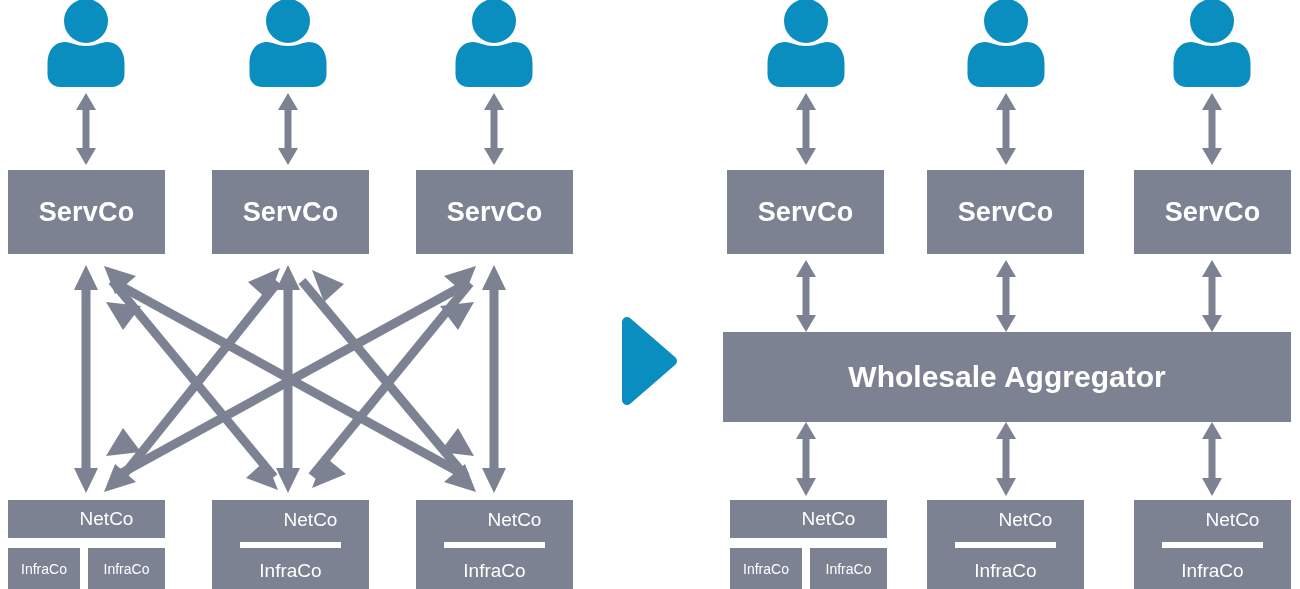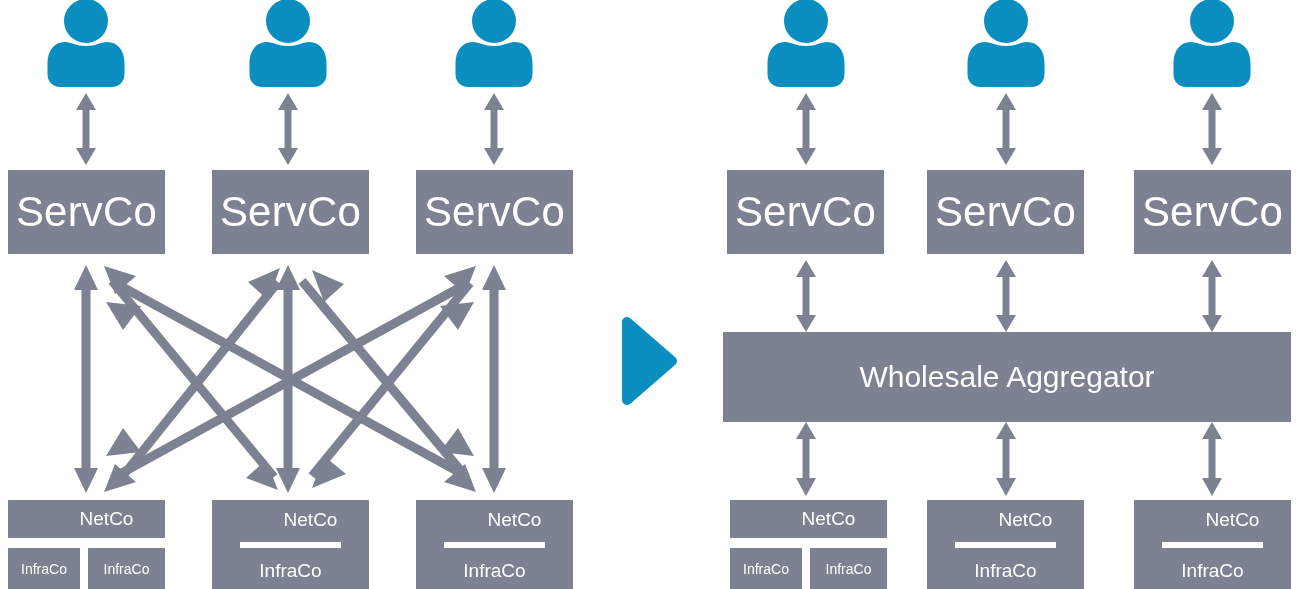--- a/index.html
+++ b/index.html
@@ -28,22 +28,23 @@
   .box {
     position: absolute;
     background: #7d8292;
     color: #ffffff;
     display: flex;
     align-items: center;
     justify-content: center;
     box-sizing: border-box;
   }
   .servco-box {
-    font-size: 42px;
+    font-size: 27px;
     letter-spacing: 0.2px;
+    font-weight: bold;
   }
   .netco-label {
     font-size: 19px;
     margin-left: 40px;
   }
   .infraco-label {
     font-size: 19px;
   }
   .infraco-small {
     font-size: 14px;
@@ -261,21 +262,21 @@
   <div class="box servco-box" style="left:727px; top:170px; width:157px; height:84px;">
     <span>ServCo</span>
   </div>
   <div class="box servco-box" style="left:927px; top:170px; width:157px; height:84px;">
     <span>ServCo</span>
   </div>
   <div class="box servco-box" style="left:1134px; top:170px; width:157px; height:84px;">
     <span>ServCo</span>
   </div>
 
-  <div class="box aggregator-box" style="left:723px; top:332px; width:568px; height:90px;">
+  <div class="box aggregator-box" style="left:723px; top:332px; width:568px; height:90px;font-weight:bold;">
     <span>Wholesale Aggregator</span>
   </div>
 
   <div class="stack" style="left:730px; top:500px; width:157px; height:89px;">
     <div class="netco-stacked-top" style="left:0; top:0; width:157px; height:38px;">
       <span class="netco-label">NetCo</span>
     </div>
     <div class="sub-col infraco-small" style="left:0px; top:48px; width:72px; height:41px;">
       <span>InfraCo</span>
     </div>

